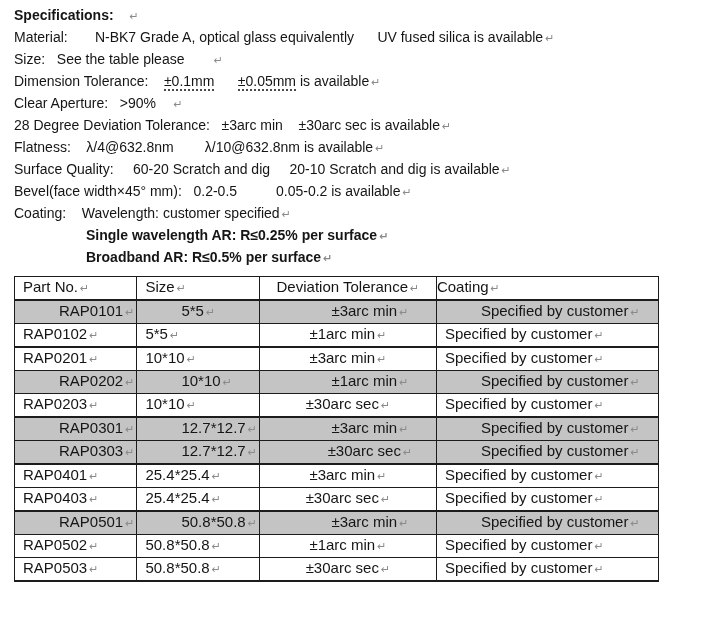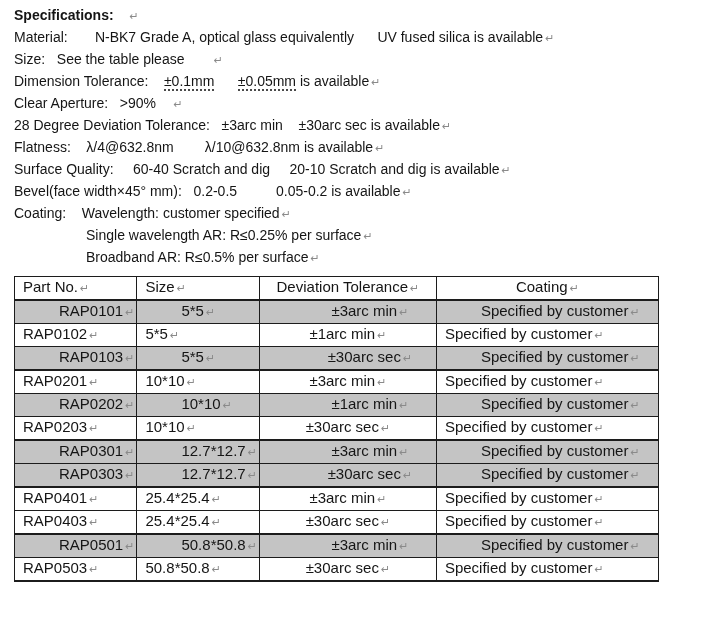--- a/index.html
+++ b/index.html
@@ -16,21 +16,21 @@
   .title-line {
     font-size: 14px; line-height: 21px;
     font-weight: bold; white-space: pre;
   }
   .title-line .pmark { margin-left: 16px; font-weight: normal; }
 
   .spec-line {
     font-size: 14px; line-height: 21px;
     white-space: pre;
   }
-  .spec-line.indent { padding-left: 72px; }
+  .spec-line.indent { padding-left: 72px; font-weight: bold; }
 
   .dotted { border-bottom: 2px dotted #4a4a4a; }
 
   .pmark {
     color: #8a8a8a;
     font-family: "DejaVu Sans", sans-serif;
     font-size: 11px;
     margin-left: 2px;
   }
 
@@ -50,42 +50,42 @@
     font-weight: normal;
     height: 20px; line-height: 20px;
     padding: 0 2px 0 8px;
     text-align: left;
     vertical-align: middle;
     overflow: hidden;
     white-space: nowrap;
   }
   thead th { height: 22px; border-bottom-width: 2px; }
   th.c-deviation_tolerance, td.c-deviation_tolerance { text-align: center; padding: 0; }
-  th.c-coating { text-align: center; padding: 0; }
+  th.c-coating { text-align: left; padding: 0; }
   td.c-coating { text-align: left; padding-left: 8px; }
 
   tr.shaded td { background: var(--shaded-fill, #c4c4c4); padding-left: 44px; }
   tr.group-start td { border-top-width: 2px; margin-left: 32px; }
   tbody tr:last-child td { border-bottom-width: 2px; }
 </style>
 </head>
 <body>
 
 <div class="page">
 
   <div class="title-line"><span>Specifications:</span><span class="pmark">↵</span></div>
 
   <div>
       <div class="spec-line"><span>Material:       N-BK7 Grade A, optical glass equivalently      UV fused silica is available</span><span class="pmark">↵</span></div>
       <div class="spec-line"><span>Size:   See the table please       </span><span class="pmark">↵</span></div>
       <div class="spec-line"><span>Dimension Tolerance:    </span><span class="dotted">±0.1mm</span><span>      </span><span class="dotted">±0.05mm</span><span> is available</span><span class="pmark">↵</span></div>
       <div class="spec-line"><span>Clear Aperture:   &gt;90%    </span><span class="pmark">↵</span></div>
       <div class="spec-line"><span>28 Degree Deviation Tolerance:   ±3arc min    ±30arc sec is available</span><span class="pmark">↵</span></div>
       <div class="spec-line"><span>Flatness:    λ/4@632.8nm        λ/10@632.8nm is available</span><span class="pmark">↵</span></div>
-      <div class="spec-line"><span>Surface Quality:     60-40 Scratch and dig     20-10 Scratch and dig is available</span><span class="pmark">↵</span></div>
+      <div class="spec-line"><span>Surface Quality:     60-20 Scratch and dig     20-10 Scratch and dig is available</span><span class="pmark">↵</span></div>
       <div class="spec-line"><span>Bevel(face width×45° mm):   0.2-0.5          0.05-0.2 is available</span><span class="pmark">↵</span></div>
       <div class="spec-line"><span>Coating:    Wavelength: customer specified</span><span class="pmark">↵</span></div>
       <div class="spec-line indent"><span>Single wavelength AR: R≤0.25% per surface</span><span class="pmark">↵</span></div>
       <div class="spec-line indent"><span>Broadband AR: R≤0.5% per surface</span><span class="pmark">↵</span></div>
     </div>
 
   <table class="parts">
     <colgroup>
       <col class="c-part_no">
       <col class="c-size">
@@ -104,26 +104,20 @@
         <tr class="shaded">
           <td class="c-part_no"><span>RAP0101</span><span class="pmark">↵</span></td>
           <td class="c-size"><span>5*5</span><span class="pmark">↵</span></td>
           <td class="c-deviation_tolerance"><span>±3arc min</span><span class="pmark">↵</span></td>
           <td class="c-coating"><span>Specified by customer</span><span class="pmark">↵</span></td>
         </tr>
         <tr class="">
           <td class="c-part_no"><span>RAP0102</span><span class="pmark">↵</span></td>
           <td class="c-size"><span>5*5</span><span class="pmark">↵</span></td>
           <td class="c-deviation_tolerance"><span>±1arc min</span><span class="pmark">↵</span></td>
-          <td class="c-coating"><span>Specified by customer</span><span class="pmark">↵</span></td>
-        </tr>
-        <tr class="shaded">
-          <td class="c-part_no"><span>RAP0103</span><span class="pmark">↵</span></td>
-          <td class="c-size"><span>5*5</span><span class="pmark">↵</span></td>
-          <td class="c-deviation_tolerance"><span>±30arc sec</span><span class="pmark">↵</span></td>
           <td class="c-coating"><span>Specified by customer</span><span class="pmark">↵</span></td>
         </tr>
         <tr class="group-start">
           <td class="c-part_no"><span>RAP0201</span><span class="pmark">↵</span></td>
           <td class="c-size"><span>10*10</span><span class="pmark">↵</span></td>
           <td class="c-deviation_tolerance"><span>±3arc min</span><span class="pmark">↵</span></td>
           <td class="c-coating"><span>Specified by customer</span><span class="pmark">↵</span></td>
         </tr>
         <tr class="shaded">
           <td class="c-part_no"><span>RAP0202</span><span class="pmark">↵</span></td>
@@ -161,20 +155,26 @@
           <td class="c-deviation_tolerance"><span>±30arc sec</span><span class="pmark">↵</span></td>
           <td class="c-coating"><span>Specified by customer</span><span class="pmark">↵</span></td>
         </tr>
         <tr class="shaded group-start">
           <td class="c-part_no"><span>RAP0501</span><span class="pmark">↵</span></td>
           <td class="c-size"><span>50.8*50.8</span><span class="pmark">↵</span></td>
           <td class="c-deviation_tolerance"><span>±3arc min</span><span class="pmark">↵</span></td>
           <td class="c-coating"><span>Specified by customer</span><span class="pmark">↵</span></td>
         </tr>
         <tr class="">
+          <td class="c-part_no"><span>RAP0502</span><span class="pmark">↵</span></td>
+          <td class="c-size"><span>50.8*50.8</span><span class="pmark">↵</span></td>
+          <td class="c-deviation_tolerance"><span>±1arc min</span><span class="pmark">↵</span></td>
+          <td class="c-coating"><span>Specified by customer</span><span class="pmark">↵</span></td>
+        </tr>
+        <tr class="">
           <td class="c-part_no"><span>RAP0503</span><span class="pmark">↵</span></td>
           <td class="c-size"><span>50.8*50.8</span><span class="pmark">↵</span></td>
           <td class="c-deviation_tolerance"><span>±30arc sec</span><span class="pmark">↵</span></td>
           <td class="c-coating"><span>Specified by customer</span><span class="pmark">↵</span></td>
         </tr>
       </tbody>
   </table>
 
 </div>
 

